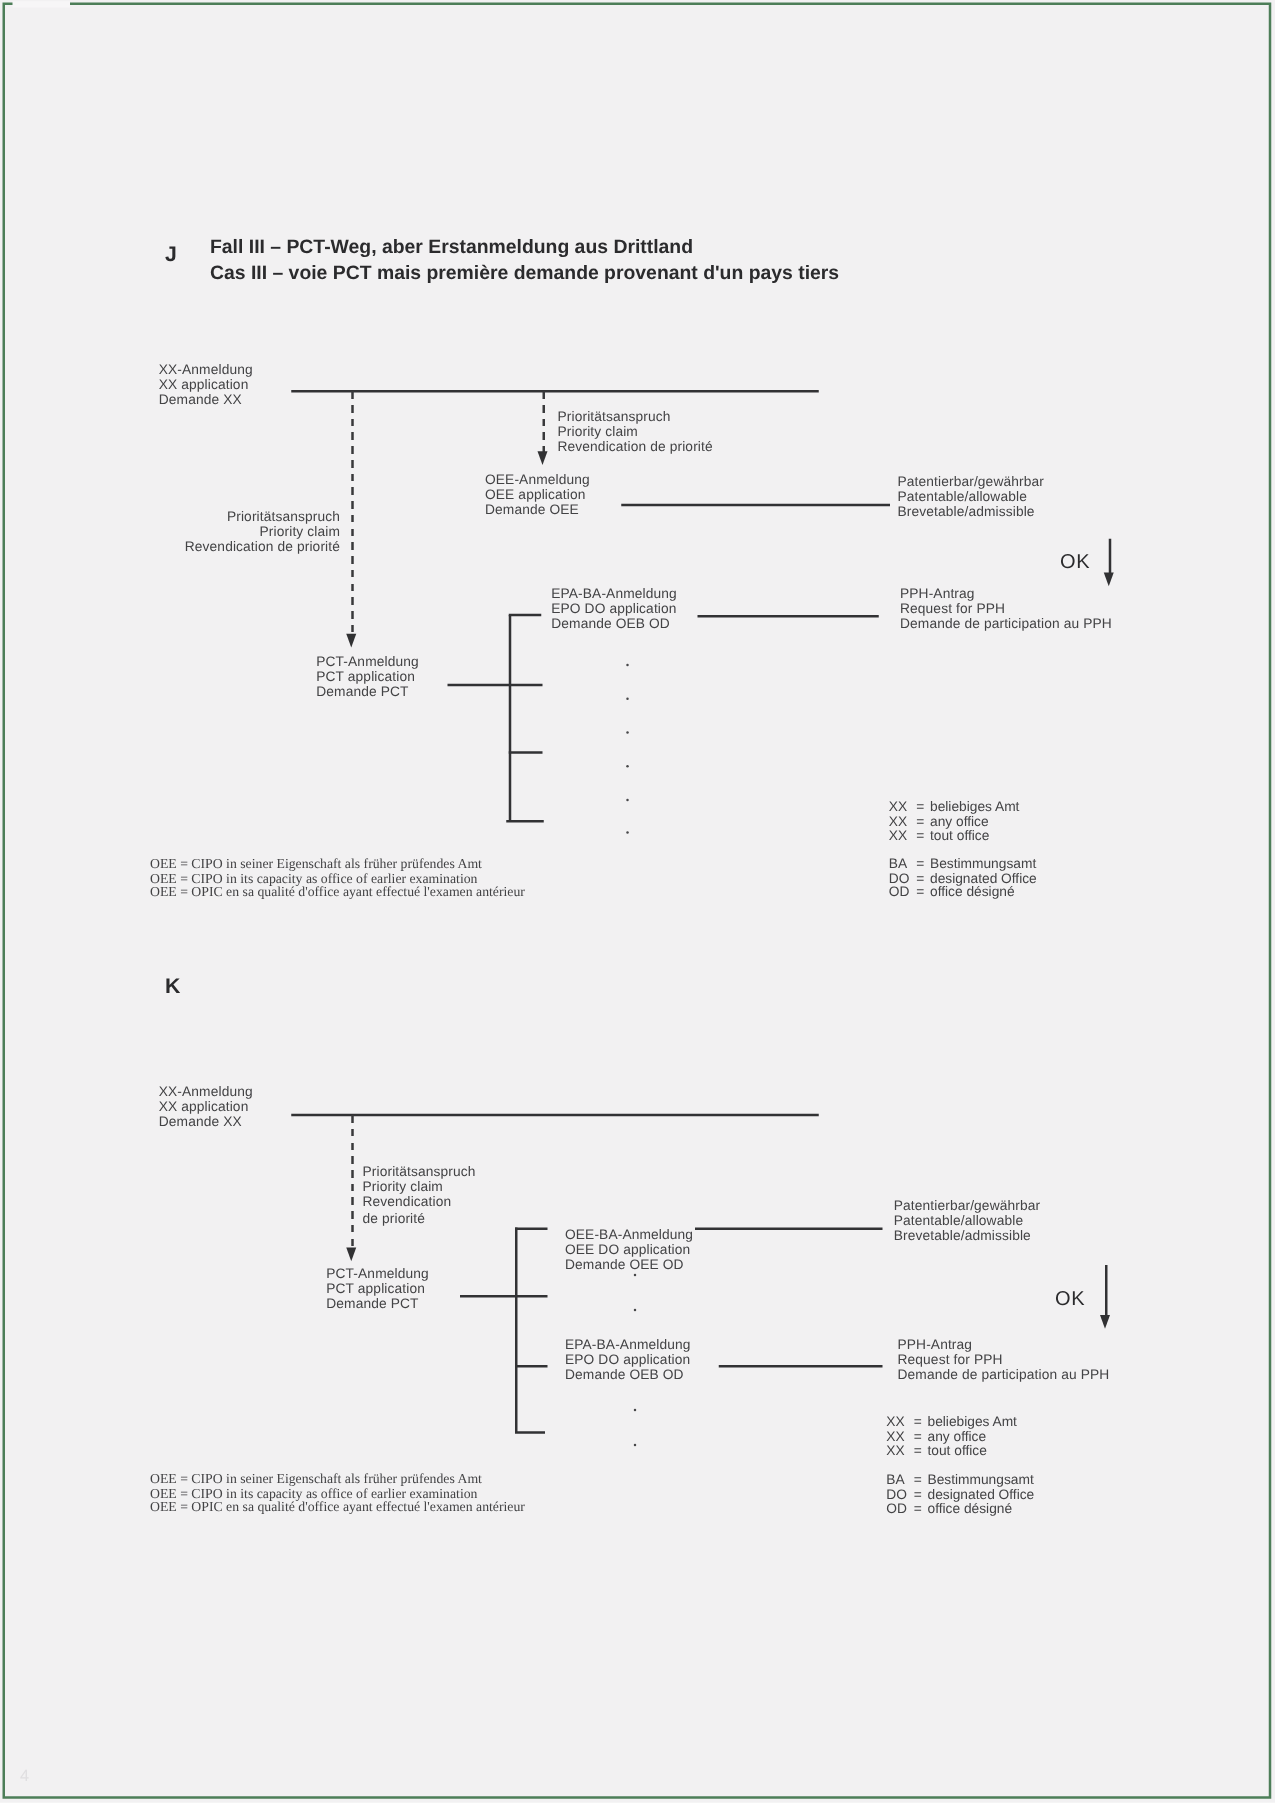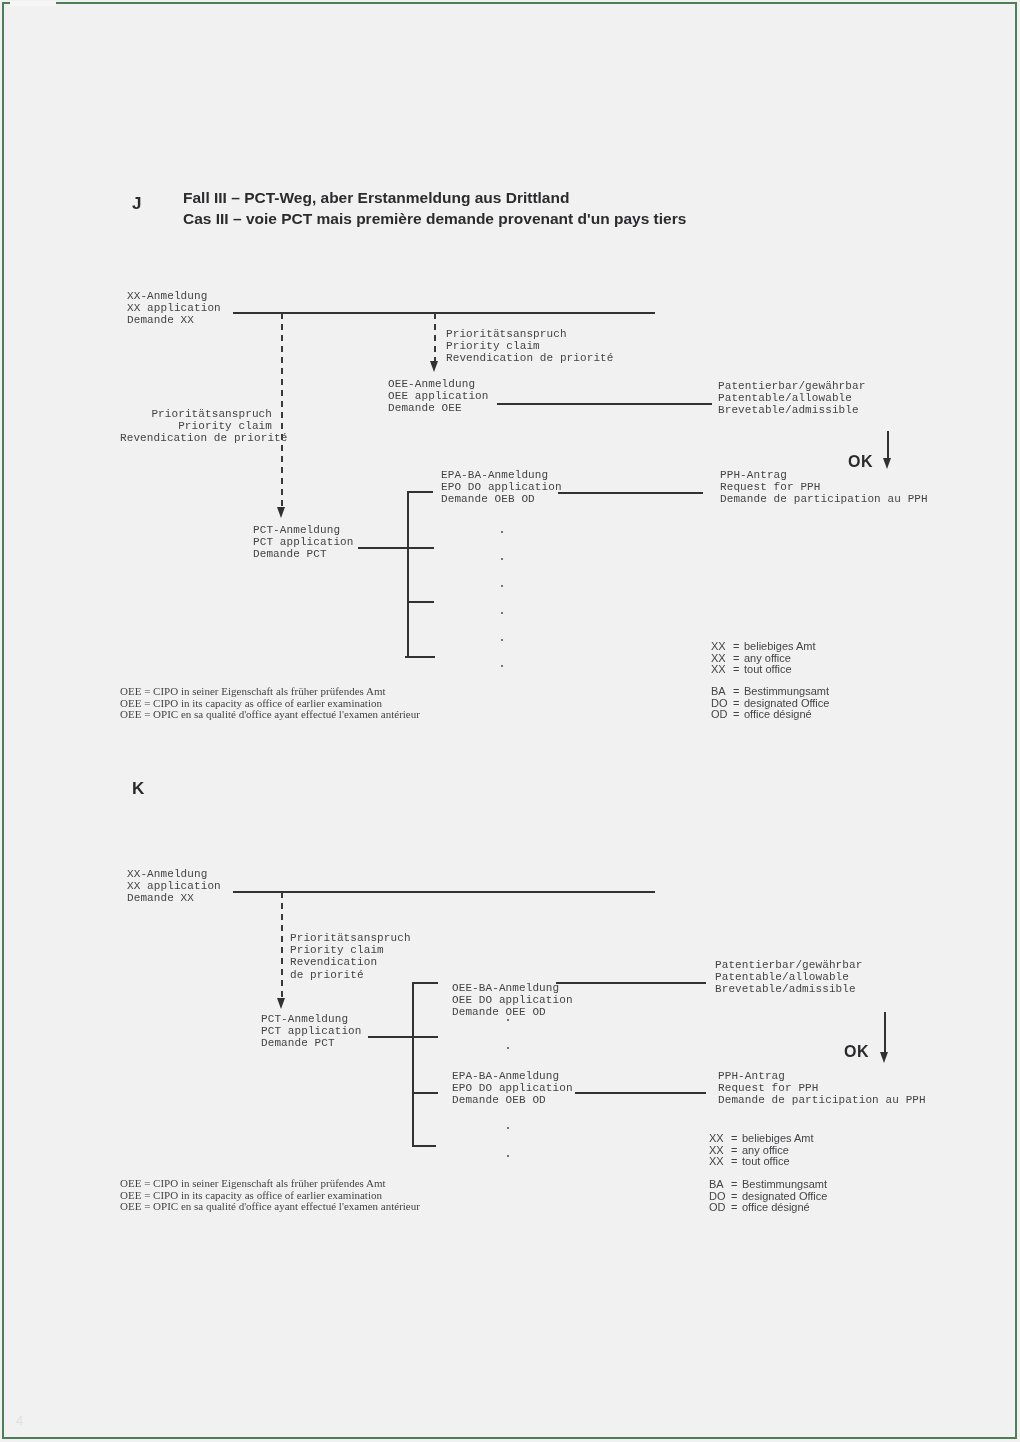--- a/index.html
+++ b/index.html
@@ -4,36 +4,36 @@
 <style>
   * { margin:0; padding:0; box-sizing:border-box; }
   html,body { width:1020px; height:1442px; }
   body { font-family:"Liberation Sans", sans-serif; background:#ffffff; position:relative; }
   .page { position:absolute; left:0; top:0; width:1020px; height:1442px; background:#f2f1f2; overflow:hidden; }
   .frame { position:absolute; left:2px; top:2px; right:3px; bottom:3px; border:2px solid #4d7e58; }
   .frame-notch { position:absolute; left:10px; top:1px; width:46px; height:5px; background:#f7f6f7; }
 
   .sec-letter { position:absolute; font-size:17px; font-weight:bold; color:#2b2b2d; }
   .sec-title { position:absolute; font-size:15.5px; font-weight:bold; color:#2b2b2d; line-height:21px; white-space:nowrap; }
-  .sec-title span { display:block;margin-left:15px; }
+  .sec-title span { display:block; }
 
   .lbl { position:absolute; font-size:11px; line-height:12.2px; color:#434345; white-space:nowrap; letter-spacing:0.1px; }
-  .lbl span { display:block;font-family:Liberation Mono, monospace; }
+  .lbl span { display:block; }
   .lbl.right { text-align:right; }
 
   .hline { position:absolute; height:1.6px; background:#323234; }
   .vline { position:absolute; width:1.6px; background:#323234; }
   .vdash { position:absolute; width:1.8px;
            background:repeating-linear-gradient(to bottom, #39393b 0 6px, transparent 6px 11px); }
   .arrow-down { position:absolute; width:0; height:0;
                 border-left:4.5px solid transparent; border-right:4.5px solid transparent;
                 border-top:11px solid #313133; }
   .dot { position:absolute; width:2.4px; height:2.4px; border-radius:50%; background:#48484a; }
 
-  .ok { position:absolute; font-size:16px; font-weight:bold; color:#2b2b2d; letter-spacing:0.5px;margin-top:12px; }
+  .ok { position:absolute; font-size:16px; font-weight:normal; color:#2b2b2d; letter-spacing:0.5px; }
 
   .legend-lines { position:absolute; font-size:11px; line-height:11.6px; color:#434345; white-space:nowrap; }
   .legend-lines span { display:block;font-family:Liberation Serif, serif; }
   .legend-table { position:absolute; font-size:11px; line-height:11.6px; color:#434345; white-space:nowrap; }
   .legend-table .row { display:flex; }
   .legend-table .abbr { width:22px; }
   .legend-table .eq { width:11px; }
   .page-number { position:absolute; font-size:13px; color:#e0dfe1; }
 </style>
 </head>

